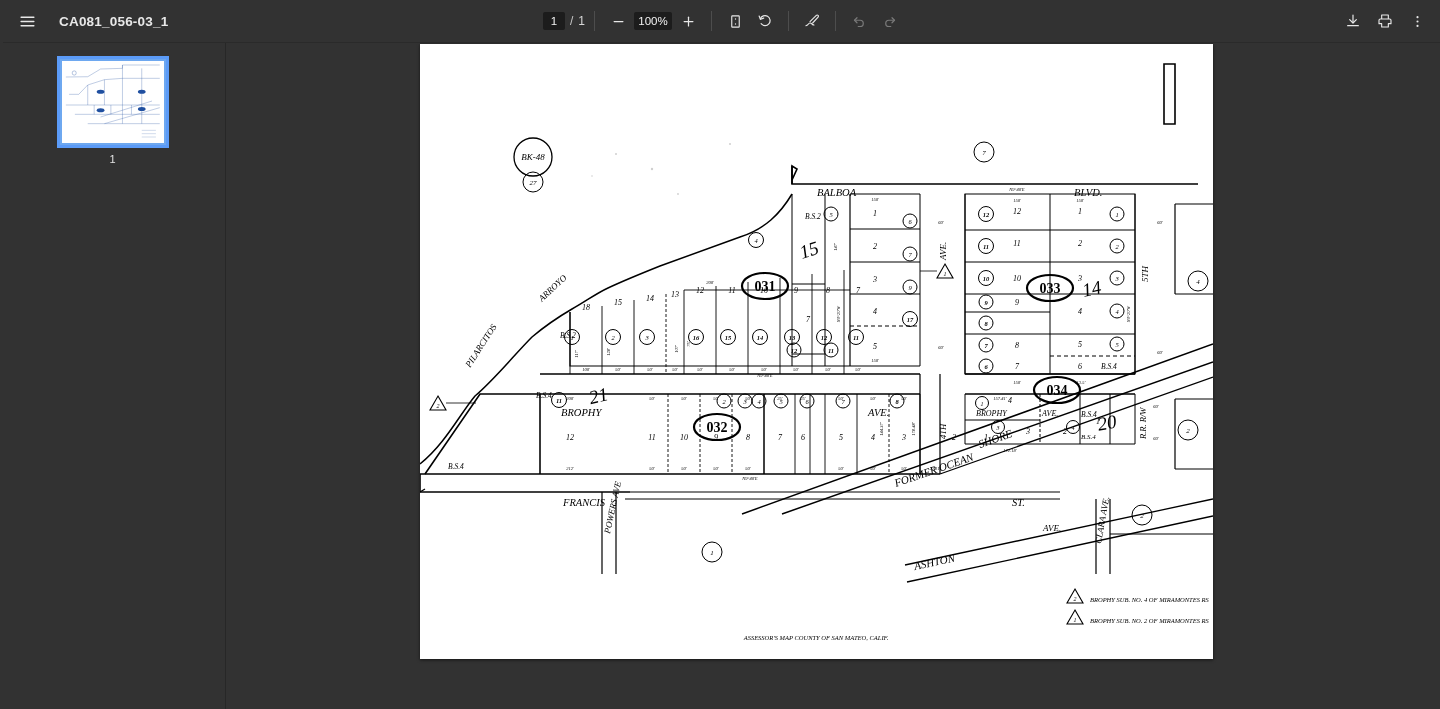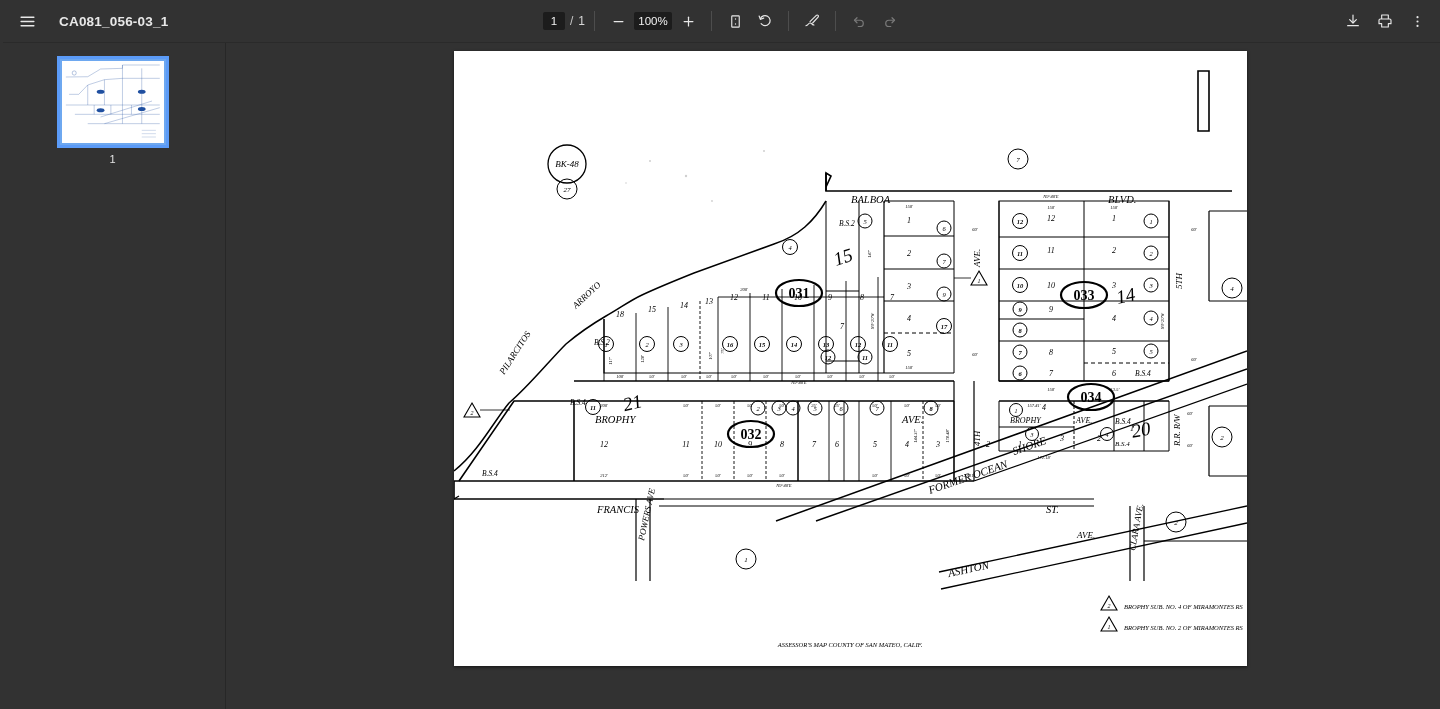--- a/index.html
+++ b/index.html
@@ -71,25 +71,24 @@
     width:100%;height:100%;background:#ffffff;position:relative;overflow:hidden;
   }
   .thumb-label{color:#e3e3e3;font-size:11px;margin-top:5px;}
 
   
   .viewer{
     position:absolute;left:226px;top:43px;width:1214px;height:666px;
     background:#323232;overflow:hidden;
   }
   .page{
-    position:absolute;left:228px;top:1px;width:793px;height:615px;
+    position:absolute;left:194px;top:1px;width:793px;height:615px;
     background:#22c55e;
     box-shadow:0 1px 3px rgba(0,0,0,.6);
     overflow:hidden;
-    margin-top:7px;
   }
   .page svg{display:block;}
 
   
 </style>
 </head>
 <body>
 
 <div class="app">
 

